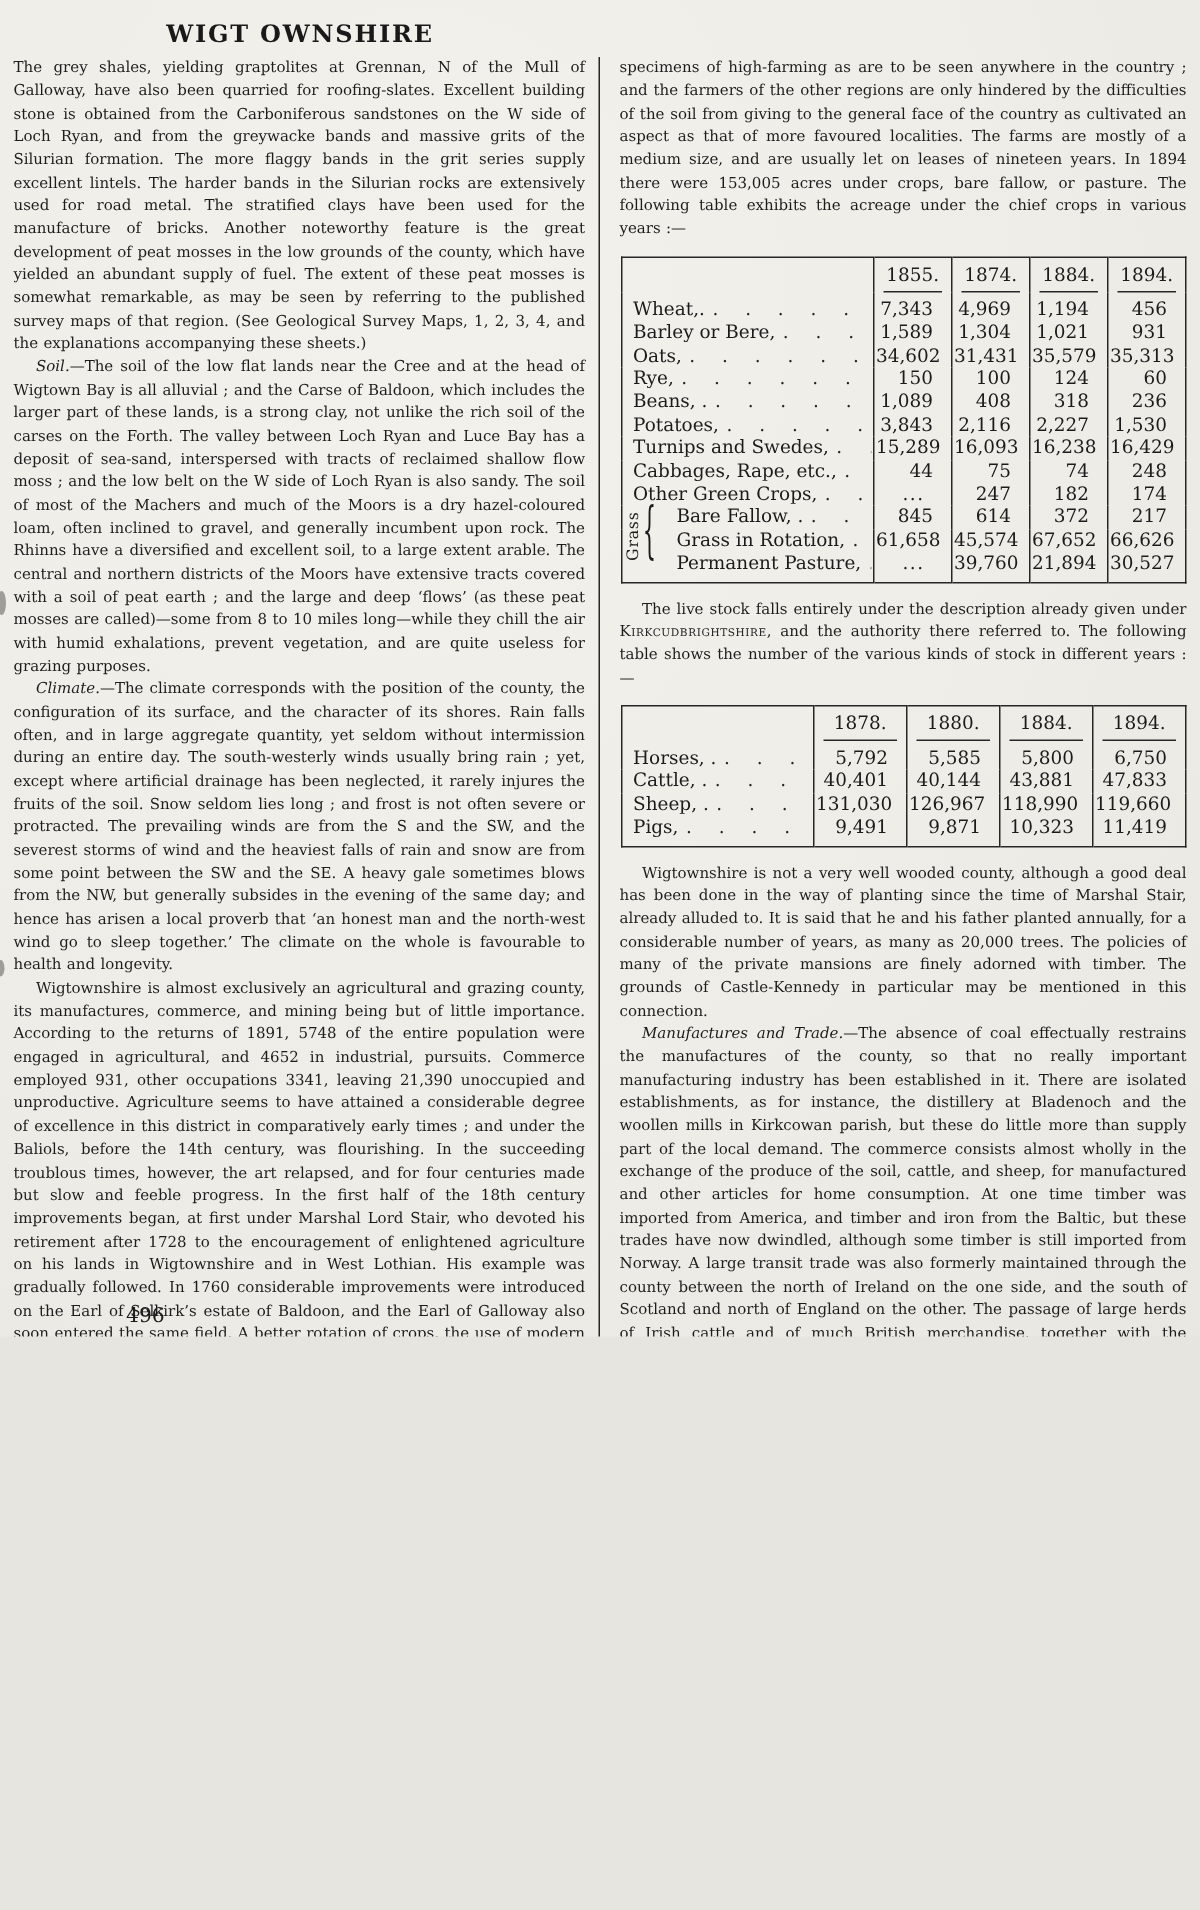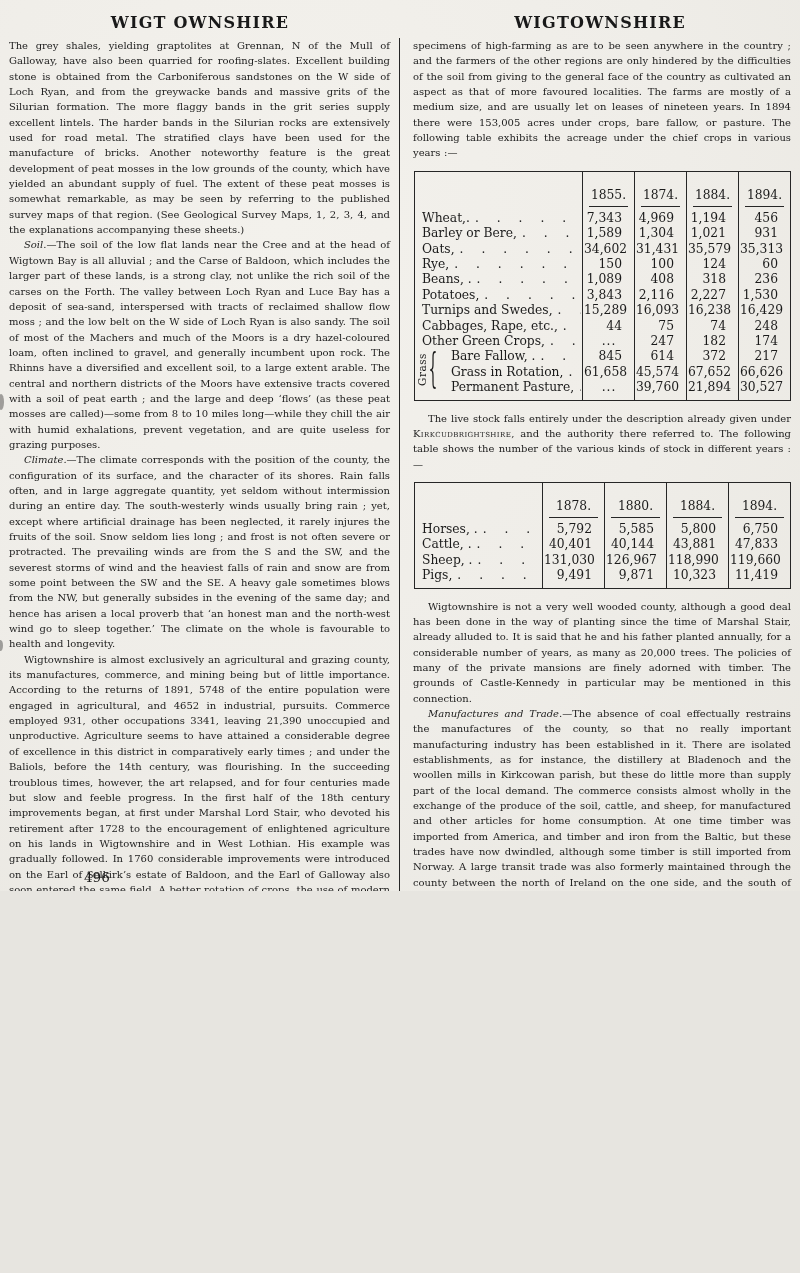--- a/index.html
+++ b/index.html
@@ -40,21 +40,21 @@
     border:1px solid #262626;
     font-size:12.3px;color:#1b1b1b;
   }
   .crops col.c0{width:168px;}
   .crops col.cy{width:52px;}
   .stock col.c0{width:128px;}
   .stock col.cy{width:62px;}
   th.labelhead{border:0;}
   th.year{
     border-left:1px solid #262626;font-weight:normal;
-    padding:16px 0 0 0;vertical-align:top;
+    padding:4px 0 0 0;vertical-align:top;
   }
   th.year .rule{
     display:block;text-align:center;margin:0 6px;
     padding-bottom:4px;border-bottom:1px solid #262626;
   }
   tbody td{line-height:13.4px;vertical-align:baseline;}
   tbody tr:first-child td{padding-top:5px;}
   tbody tr:last-child td{padding-bottom:5px;}
   td.lab{padding-left:7px;position:relative;}
   td.lab.grass{padding-left:36px;}
@@ -82,21 +82,20 @@
   
   .smudge{position:absolute;background:rgba(25,25,25,0.38);border-radius:50%;}
 </style>
 </head>
 <body>
 
 <div class="page">
 
   <div class="headers">
     <div class="header">WIGT OWNSHIRE</div>
-    <div class="header">WIGTOWNSHIRE</div>
   </div>
 
   <div class="cols">
 
     <div class="col col-left">
       <p class="noindent">The grey shales, yielding graptolites at Grennan, N of the Mull of Galloway, have also been quarried for roofing-slates.  Excellent building stone is obtained from the Carboniferous sandstones on the W side of Loch Ryan, and from the greywacke bands and massive grits of the Silurian formation.  The more flaggy bands in the grit series supply excellent lintels.  The harder bands in the Silurian rocks are extensively used for road metal. The stratified clays have been used for the manufacture of bricks.  Another noteworthy feature is the great development of peat mosses in the low grounds of the county, which have yielded an abundant supply of fuel. The extent of these peat mosses is somewhat remarkable, as may be seen by referring to the published survey maps of that region.  (See Geological Survey Maps, 1, 2, 3, 4, and the explanations accompanying these sheets.)</p>
       <p><i>Soil.</i><span>—The soil of the low flat lands near the Cree and at the head of Wigtown Bay is all alluvial ; and the Carse of Baldoon, which includes the larger part of these lands, is a strong clay, not unlike the rich soil of the carses on the Forth.  The valley between Loch Ryan and Luce Bay has a deposit of sea-sand, interspersed with tracts of reclaimed shallow flow moss ; and the low belt on the W side of Loch Ryan is also sandy. The soil of most of the Machers and much of the Moors is a dry hazel-coloured loam, often inclined to gravel, and generally incumbent upon rock.  The Rhinns have a diversified and excellent soil, to a large extent arable. The central and northern districts of the Moors have extensive tracts covered with a soil of peat earth ; and the large and deep ‘flows’ (as these peat mosses are called)—some from 8 to 10 miles long—while they chill the air with humid exhalations, prevent vegetation, and are quite useless for grazing purposes.</span></p>
       <p><i>Climate.</i><span>—The climate corresponds with the position of the county, the configuration of its surface, and the character of its shores.  Rain falls often, and in large aggregate quantity, yet seldom without intermission during an entire day.  The south-westerly winds usually bring rain ; yet, except where artificial drainage has been neglected, it rarely injures the fruits of the soil. Snow seldom lies long ; and frost is not often severe or protracted.  The prevailing winds are from the S and the SW, and the severest storms of wind and the heaviest falls of rain and snow are from some point between the SW and the SE.  A heavy gale sometimes blows from the NW, but generally subsides in the evening of the same day; and hence has arisen a local proverb that ‘an honest man and the north-west wind go to sleep together.’  The climate on the whole is favourable to health and longevity.</span></p>
       <p>Wigtownshire is almost exclusively an agricultural and grazing county, its manufactures, commerce, and mining being but of little importance.  According to the returns of 1891, 5748 of the entire population were engaged in agricultural, and 4652 in industrial, pursuits. Commerce employed 931, other occupations 3341, leaving 21,390 unoccupied and unproductive.  Agriculture seems to have attained a considerable degree of excellence in this district in comparatively early times ; and under the Baliols, before the 14th century, was flourishing. In the succeeding troublous times, however, the art relapsed, and for four centuries made but slow and feeble progress.  In the first half of the 18th century improvements began, at first under Marshal Lord Stair, who devoted his retirement after 1728 to the encouragement of enlightened agriculture on his lands in Wigtownshire and in West Lothian.  His example was gradually followed.  In 1760 considerable improvements were introduced on the Earl of Selkirk’s estate of Baldoon, and the Earl of Galloway also soon entered the same field.  A better rotation of crops, the use of modern implements, the enclosing of fields, and other improvements had good effect ; and these, seconded by the efforts of intelligent agriculturists and of the Agricultural Society of Dumfriesshire, brought about a considerable advance in farming by the beginning of the 19th century.  At present the best districts offer as fine</p>
     </div>

